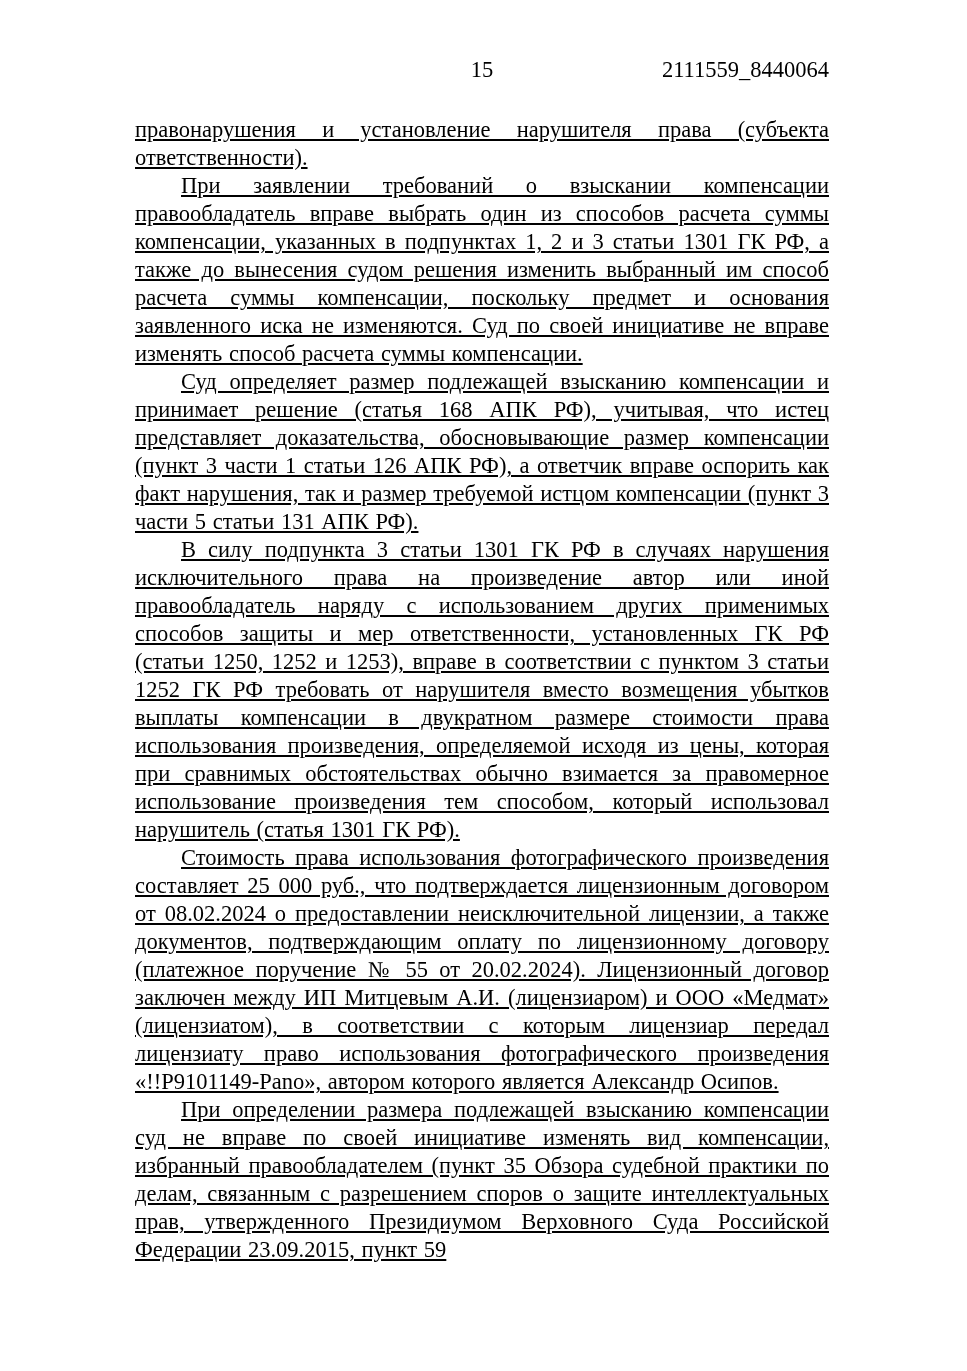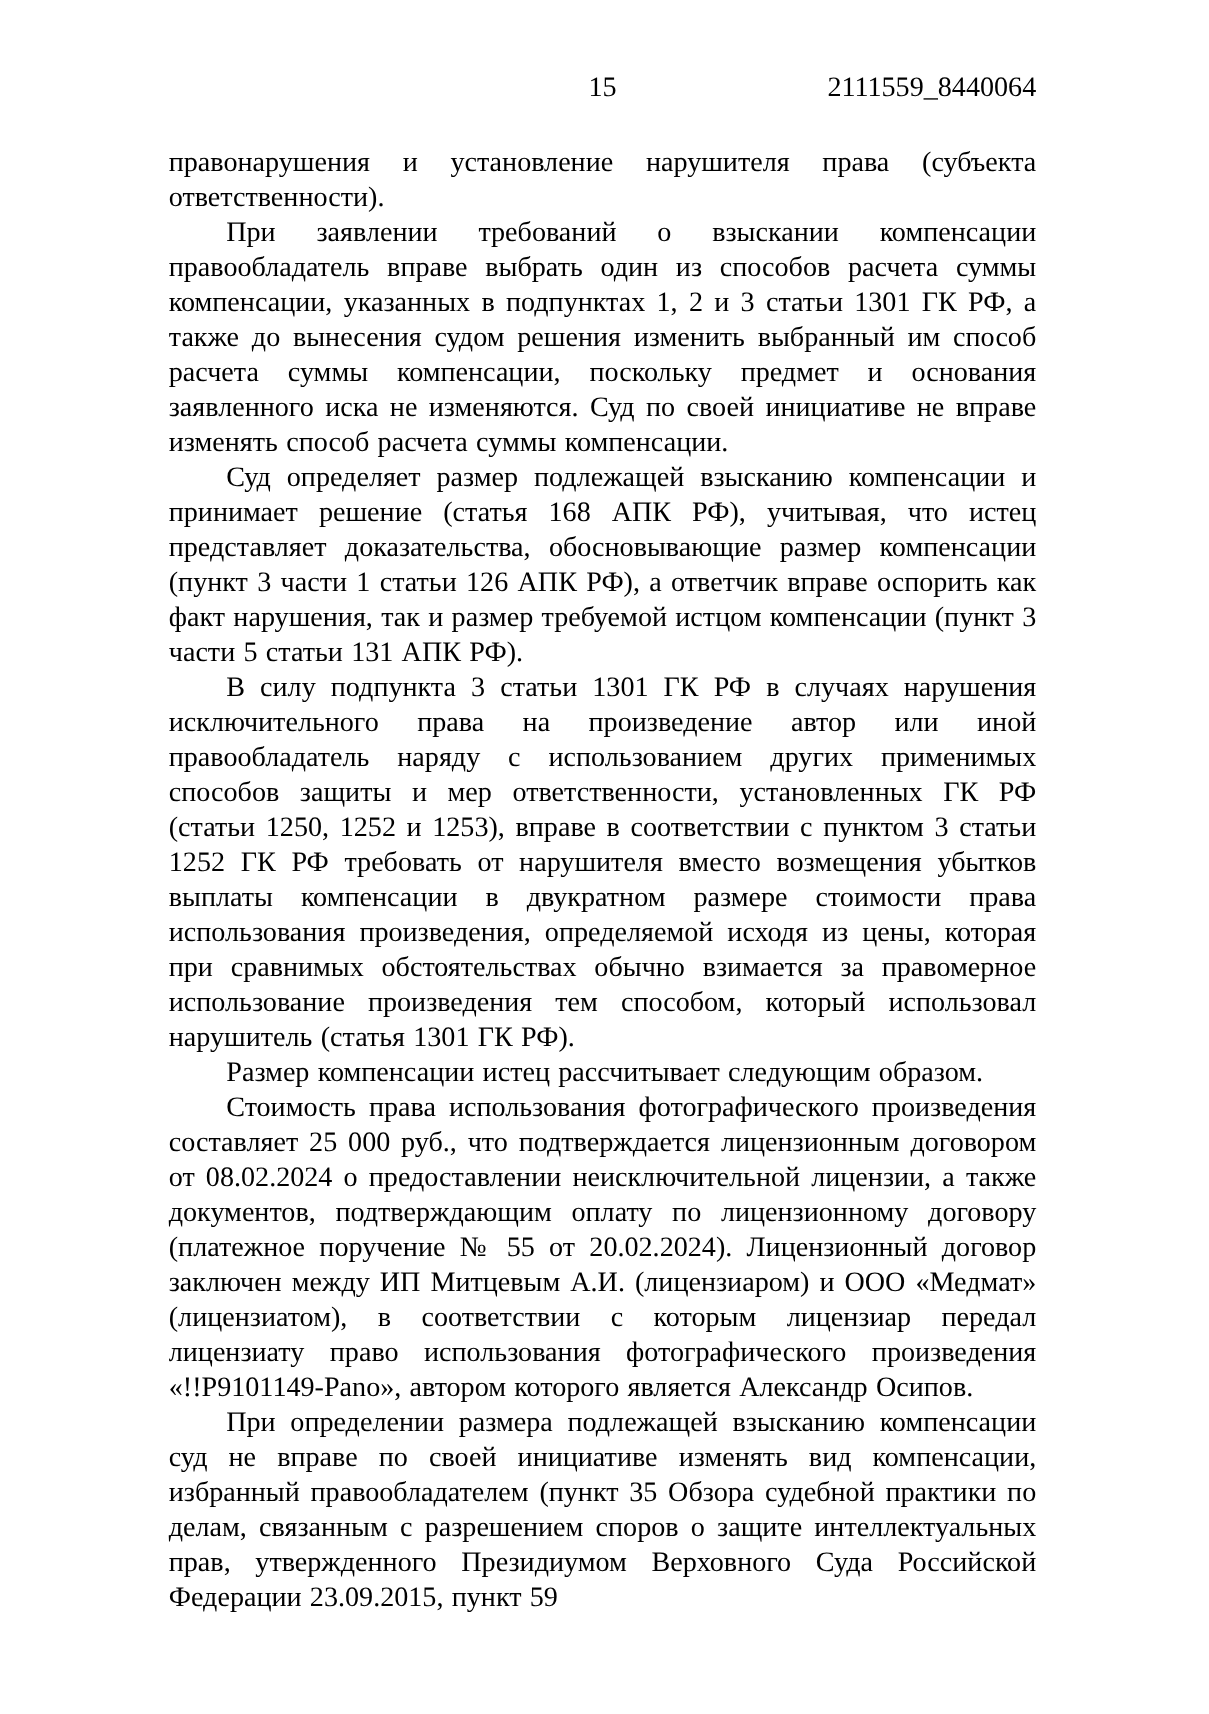--- a/index.html
+++ b/index.html
@@ -37,36 +37,36 @@
     margin: 32px 67px 0 135px;
     font-size: 22.5px;
     line-height: 28px;
     text-align: justify;
   }
   .body-text p {
     margin: 0;
     padding: 0;
     text-indent: 46px;
     word-spacing: 1px;
+    text-decoration: underline;
   }
   .body-text p.continuation {
     text-indent: 0;
   }
 </style>
 </head>
 <body>
 
 <div class="page">
   <div class="header">
     <span class="page-num">15</span>
     <span class="doc-id">2111559_8440064</span>
   </div>
 
   <div class="body-text">
     <p class="continuation">правонарушения и установление нарушителя права (субъекта ответственности).</p>
     <p>При заявлении требований о взыскании компенсации правообладатель вправе выбрать один из способов расчета суммы компенсации, указанных в подпунктах 1, 2 и 3 статьи 1301 ГК РФ, а также до вынесения судом решения изменить выбранный им способ расчета суммы компенсации, поскольку предмет и основания заявленного иска не изменяются. Суд по своей инициативе не вправе изменять способ расчета суммы компенсации.</p>
     <p>Суд определяет размер подлежащей взысканию компенсации и принимает решение (статья 168 АПК РФ), учитывая, что истец представляет доказательства, обосновывающие размер компенсации (пункт 3 части 1 статьи 126 АПК РФ), а ответчик вправе оспорить как факт нарушения, так и размер требуемой истцом компенсации (пункт 3 части 5 статьи 131 АПК РФ).</p>
     <p>В силу подпункта 3 статьи 1301 ГК РФ в случаях нарушения исключительного права на произведение автор или иной правообладатель наряду с использованием других применимых способов защиты и мер ответственности, установленных ГК РФ (статьи 1250, 1252 и 1253), вправе в соответствии с пунктом 3 статьи 1252 ГК РФ требовать от нарушителя вместо возмещения убытков выплаты компенсации в двукратном размере стоимости права использования произведения, определяемой исходя из цены, которая при сравнимых обстоятельствах обычно взимается за правомерное использование произведения тем способом, который использовал нарушитель (статья 1301 ГК РФ).</p>
-    <p>Размер компенсации истец рассчитывает следующим образом.</p>
     <p>Стоимость права использования фотографического произведения составляет 25 000 руб., что подтверждается лицензионным договором от 08.02.2024 о предоставлении неисключительной лицензии, а также документов, подтверждающим оплату по лицензионному договору (платежное поручение № 55 от 20.02.2024). Лицензионный договор заключен между ИП Митцевым А.И. (лицензиаром) и ООО «Медмат» (лицензиатом), в соответствии с которым лицензиар передал лицензиату право использования фотографического произведения «!!P9101149-Pano», автором которого является Александр Осипов.</p>
     <p>При определении размера подлежащей взысканию компенсации суд не вправе по своей инициативе изменять вид компенсации, избранный правообладателем (пункт 35 Обзора судебной практики по делам, связанным с разрешением споров о защите интеллектуальных прав, утвержденного Президиумом Верховного Суда Российской Федерации 23.09.2015, пункт 59</p>
   </div>
 </div>
 
 </body></html>

